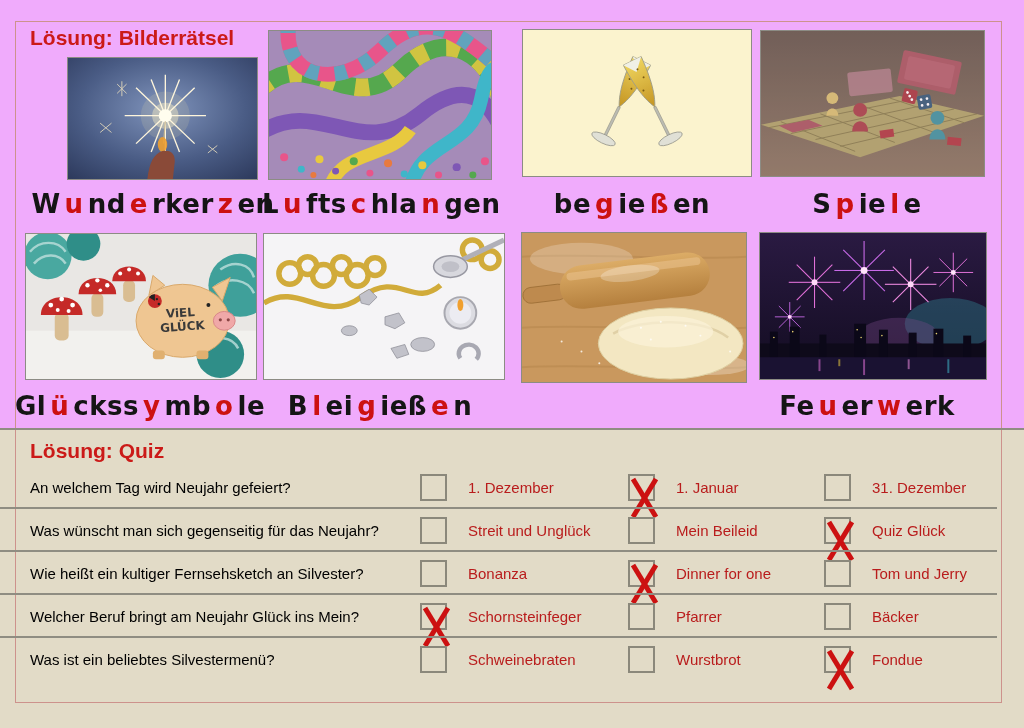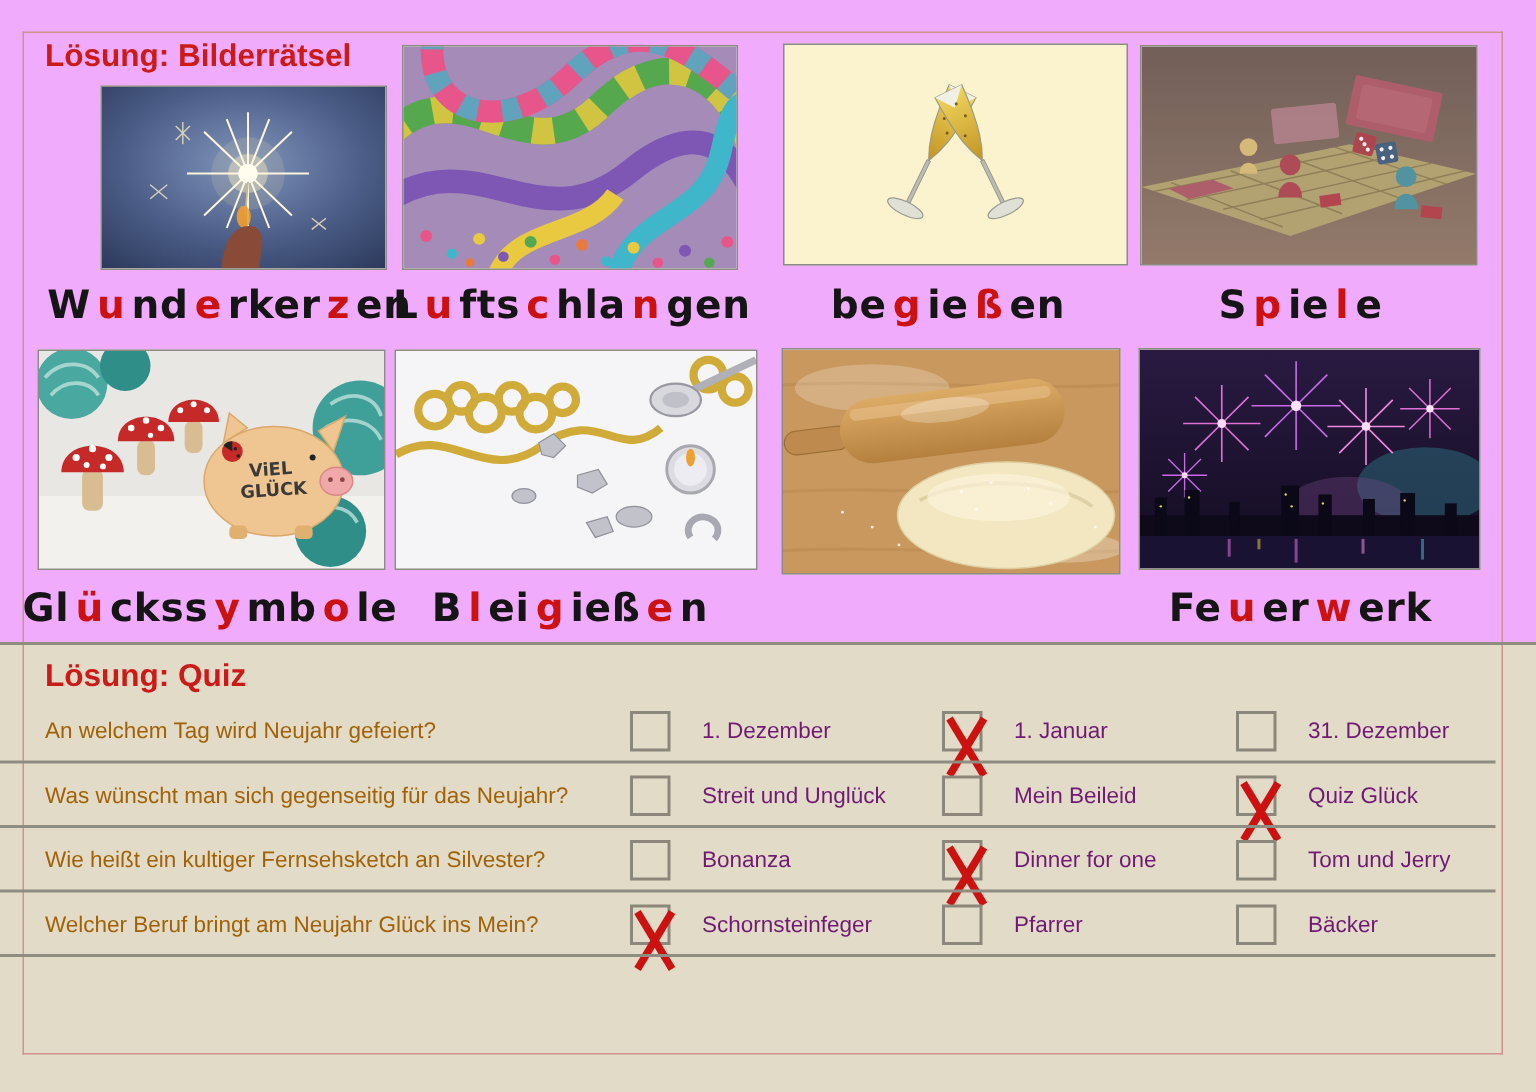--- a/index.html
+++ b/index.html
@@ -21,26 +21,26 @@
   
   .section-quiz{position:absolute;left:0;top:428px;width:1024px;height:308px;background:#E2DBC7;
                 border-top:2px solid #8F8D82;box-sizing:border-box;}
   .frame-quiz{position:absolute;left:15px;top:0px;width:987px;height:273px;
               border-left:1px solid #CD928C;border-right:1px solid #CD928C;border-bottom:1px solid #CD928C;
               box-sizing:border-box;pointer-events:none;}
   .quiz-rows{position:absolute;left:0;top:36px;width:1024px;}
   .quiz-row{position:relative;width:1024px;height:43px;}
   .quiz-row .divider{position:absolute;left:0;bottom:0;width:997px;height:2px;background:#8F8D82;}
   .question{position:absolute;left:30px;top:0;height:43px;line-height:43px;
-            font-size:15px;color:#a16207;white-space:nowrap;}
+            font-size:15px;color:#000000;white-space:nowrap;}
   .opt{position:absolute;top:0;height:43px;}
   .checkbox{position:absolute;left:0;top:8px;width:27px;height:27px;border:2px solid #8B887B;
             box-sizing:border-box;background:transparent;}
   .opt-label{position:absolute;left:48px;top:0;height:43px;line-height:43px;
-             font-size:15px;color:#701a75;white-space:nowrap;}
+             font-size:15px;color:#b91c1c;white-space:nowrap;}
   .xmark{position:absolute;left:-4px;top:0px;width:36px;height:44px;pointer-events:none;}
   .xmark line{stroke:#CC1111;stroke-width:5;stroke-linecap:butt;}
 </style>
 </head>
 <body>
 
 <div class="stage">
 
   <div class="section-top">
     <div class="frame-top"></div>
@@ -515,16 +515,36 @@
           <div class="opt" style="left: 628px;">
             <div class="checkbox"></div>
             <div class="opt-label">Pfarrer</div>
           </div>
           <div class="opt" style="left: 824px;">
             <div class="checkbox"></div>
             <div class="opt-label">Bäcker</div>
           </div>
           <div class="divider"></div>
         </div>
+        <div class="quiz-row">
+          <div class="question">Was ist ein beliebtes Silvestermenü?</div>
+          <div class="opt" style="left: 420px;">
+            <div class="checkbox"></div>
+            <div class="opt-label">Schweinebraten</div>
+          </div>
+          <div class="opt" style="left: 628px;">
+            <div class="checkbox"></div>
+            <div class="opt-label">Wurstbrot</div>
+          </div>
+          <div class="opt" style="left: 824px;">
+            <div class="checkbox">
+              <svg class="xmark" viewBox="0 0 36 44">
+                <line x1="7" y1="3" x2="30" y2="41"></line>
+                <line x1="30" y1="3" x2="7" y2="41"></line>
+              </svg>
+            </div>
+            <div class="opt-label">Fondue</div>
+          </div>
+        </div>
       </div>
   </div>
 
 </div>
 
 </body></html>

